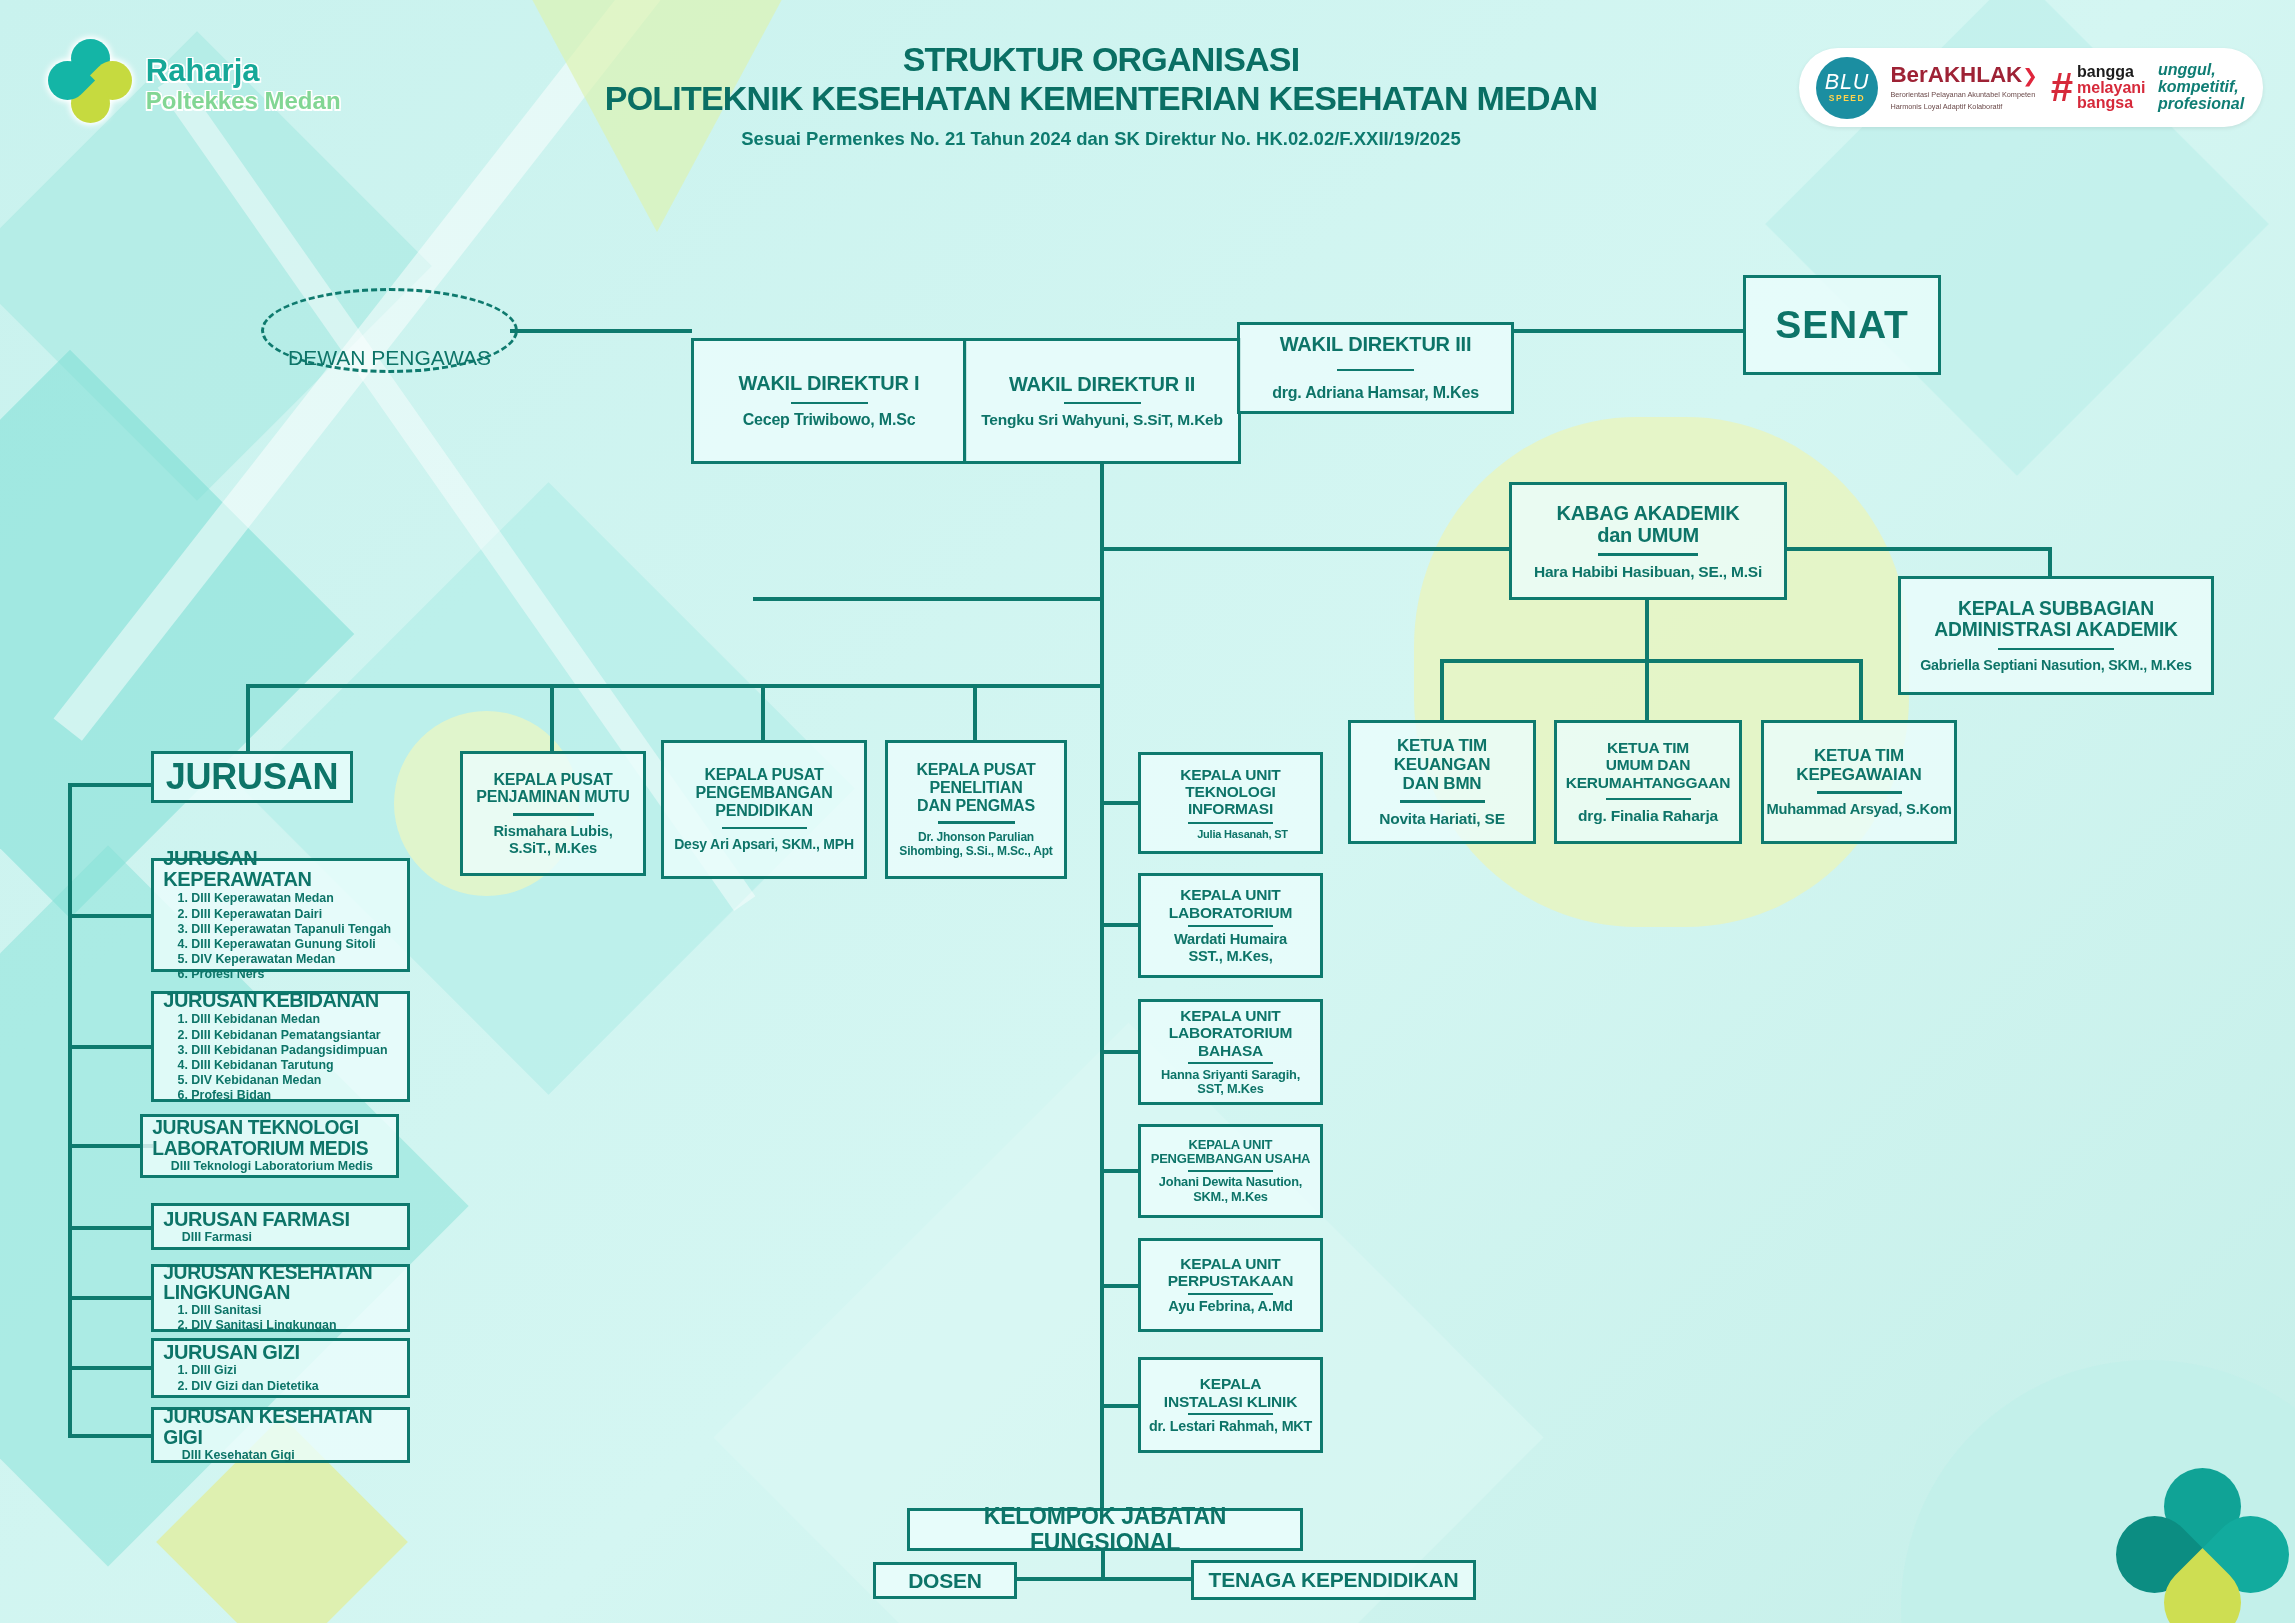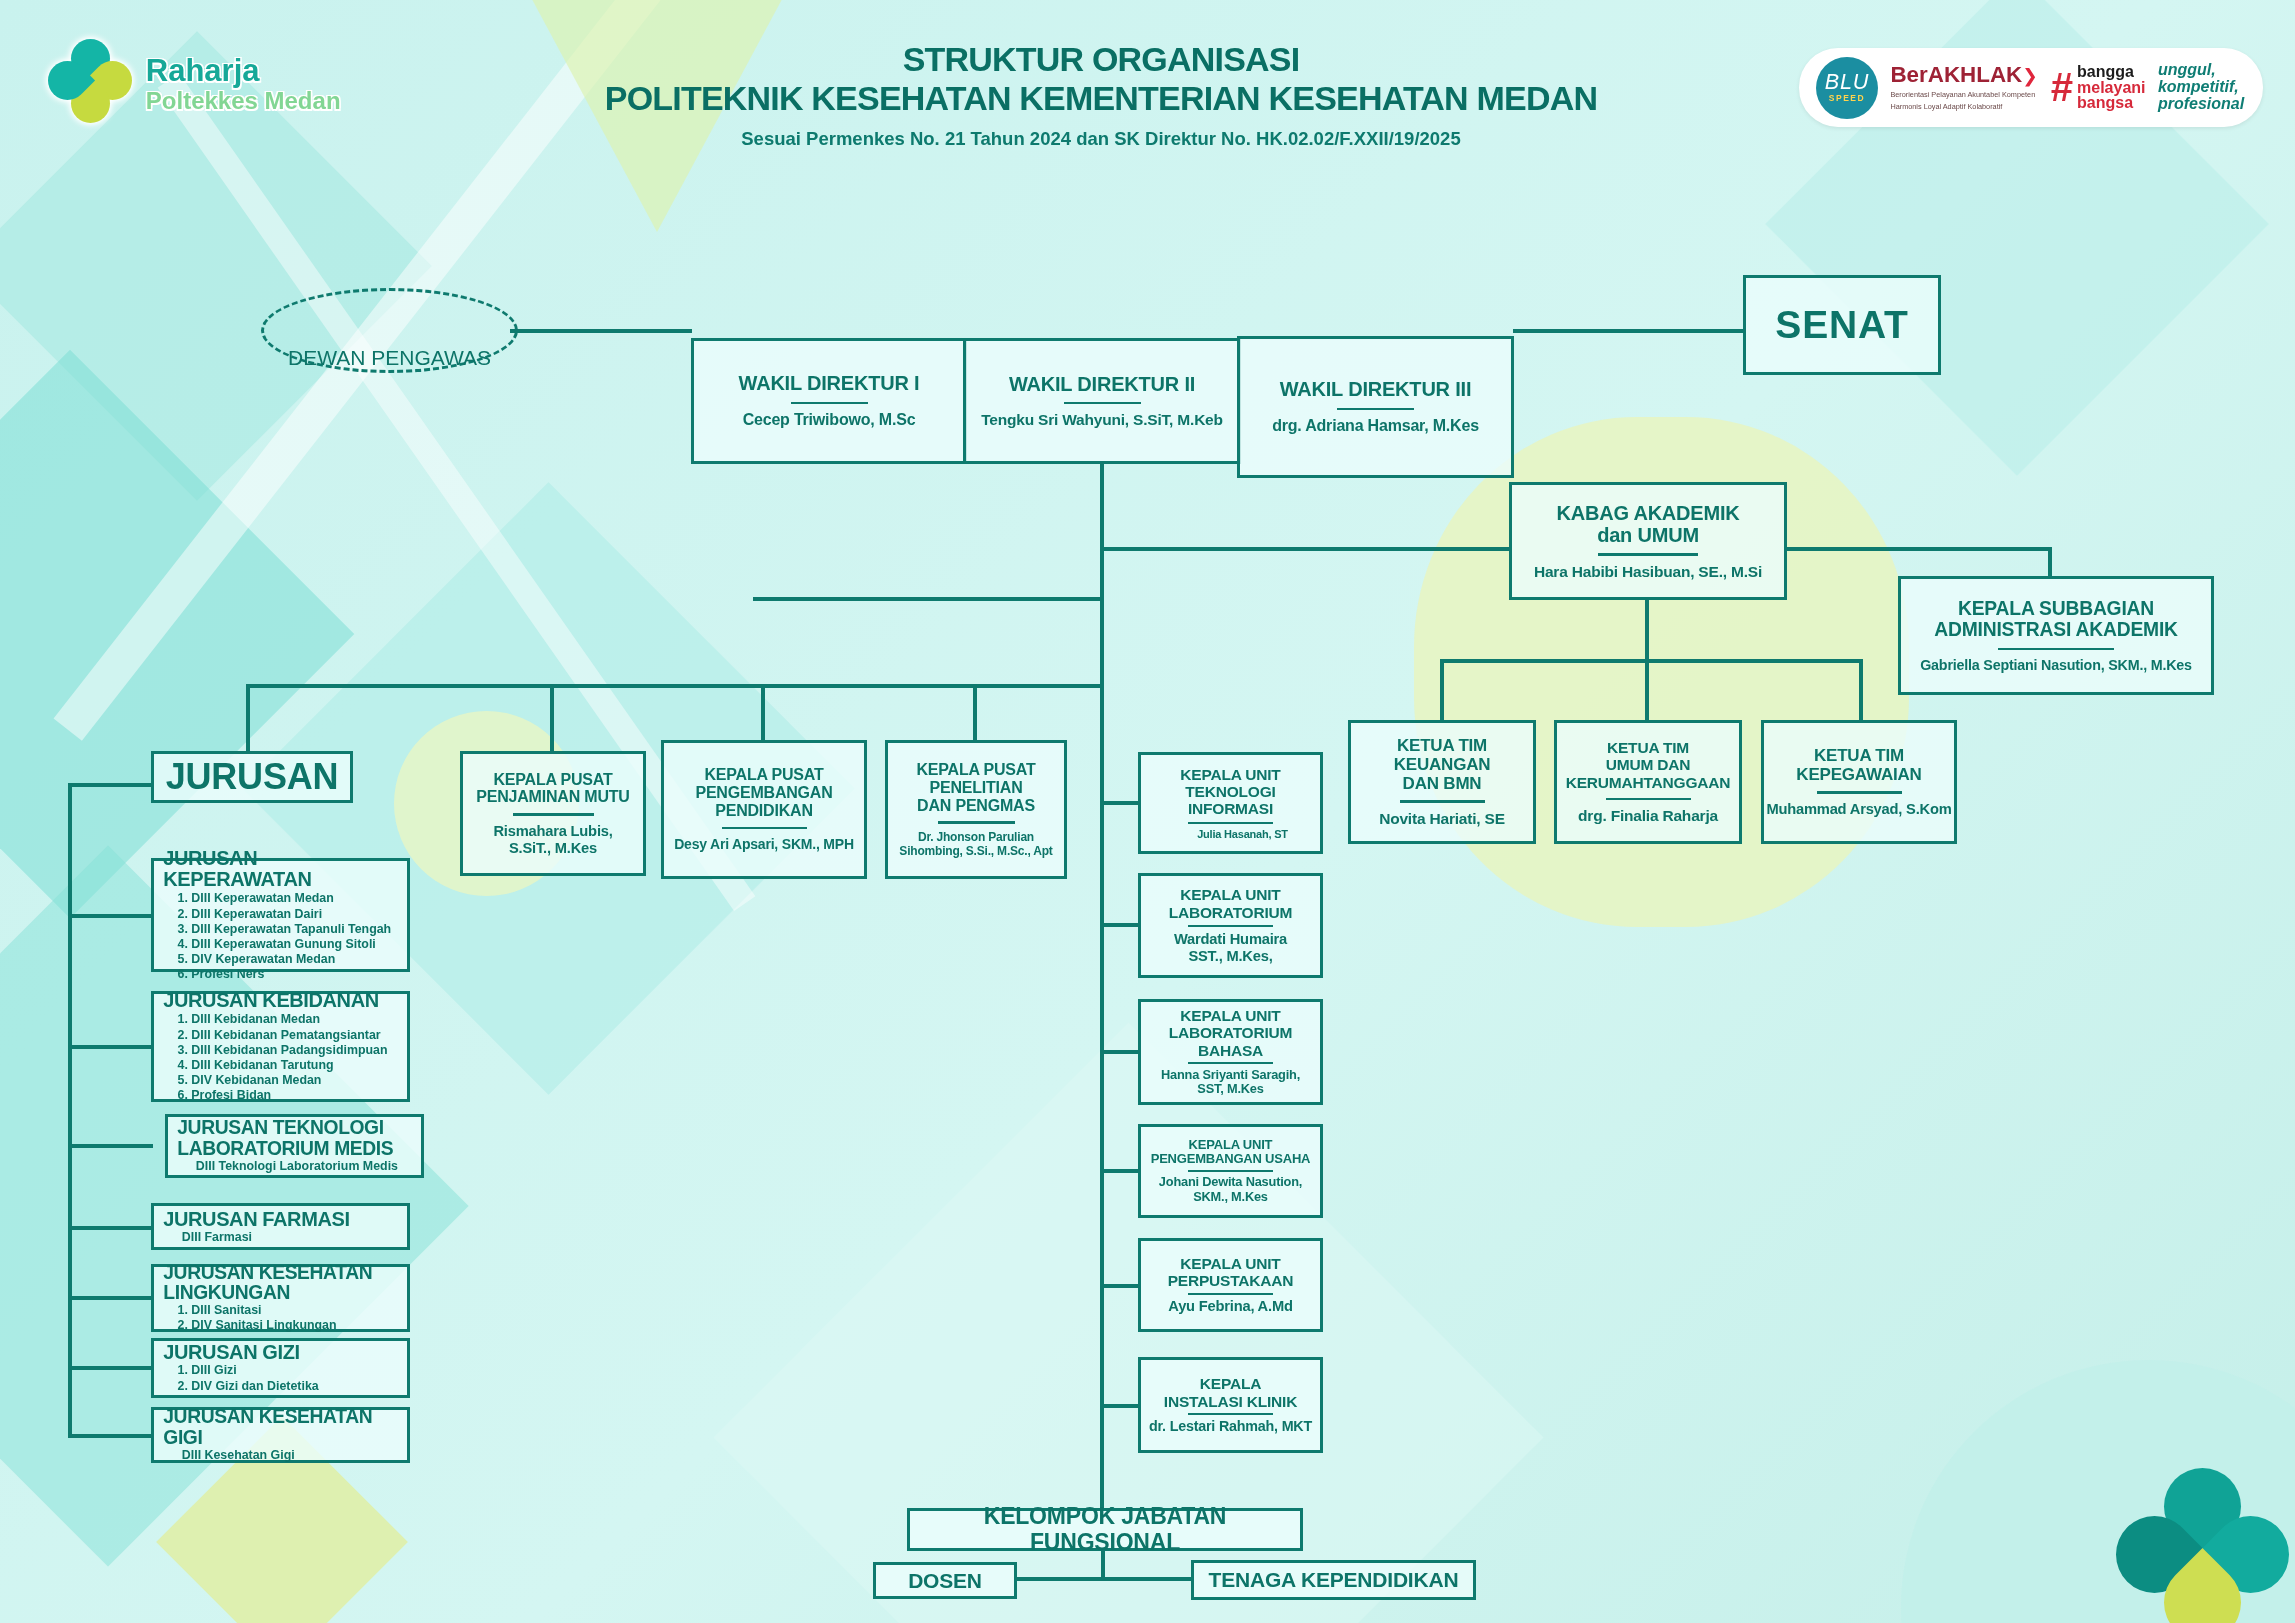--- a/index.html
+++ b/index.html
@@ -157,21 +157,21 @@
   <div class="box" style="left:691px;top:338px;width:276px;height:126px;">
     <div class="bt" style="font-size:20px;">WAKIL DIREKTUR I</div>
     <div class="rule" style="width:77px;"></div>
     <div class="bn" style="font-size:16px;">Cecep Triwibowo, M.Sc</div>
   </div>
   <div class="box" style="left:963px;top:338px;width:278px;height:126px;">
     <div class="bt" style="font-size:20px;">WAKIL DIREKTUR II</div>
     <div class="rule" style="width:77px;"></div>
     <div class="bn" style="font-size:15.5px;">Tengku Sri Wahyuni, S.SiT, M.Keb</div>
   </div>
-  <div class="box" style="left:1237px;top:336px;width:277px;height:142px;">
+  <div class="box" style="left:1237px;top:322px;width:277px;height:92px;gap:6px;">
     <div class="bt" style="font-size:20px;">WAKIL DIREKTUR III</div>
     <div class="rule" style="width:77px;"></div>
     <div class="bn" style="font-size:16px;">drg. Adriana Hamsar, M.Kes</div>
   </div>
 
   <div class="ellipse" style="left:261px;top:288px;width:257px;height:85px;font-size:21px;">
     <span>DEWAN PENGAWAS</span>
   </div>
   <div class="box" style="left:1743px;top:275px;width:198px;height:100px;">
     <div class="bt" style="font-size:39px;letter-spacing:0.8px;">SENAT</div>
@@ -299,21 +299,21 @@
     <ol class="jlist">
       <li>DIII Keperawatan Medan</li>
       <li>DIII Keperawatan Dairi</li>
       <li>DIII Keperawatan Tapanuli Tengah</li>
       <li>DIII Keperawatan Gunung Sitoli</li>
       <li>DIV Keperawatan Medan</li>
       <li>Profesi Ners</li>
     </ol>
   </div>
 
-  <div class="box jbox" style="left:165px;top:1114px;width:259px;height:64px;">
+  <div class="box jbox" style="left:140px;top:1114px;width:259px;height:64px;">
     <div class="jtitle pre" style="font-size:19.3px;">JURUSAN TEKNOLOGI
 LABORATORIUM MEDIS</div>
     <div class="jplain">DIII Teknologi Laboratorium Medis</div>
   </div>
 
   <div class="box jbox" style="left:151px;top:1203px;width:259px;height:47px;">
     <div class="jtitle">JURUSAN FARMASI</div>
     <div class="jplain">DIII Farmasi</div>
   </div>
 

